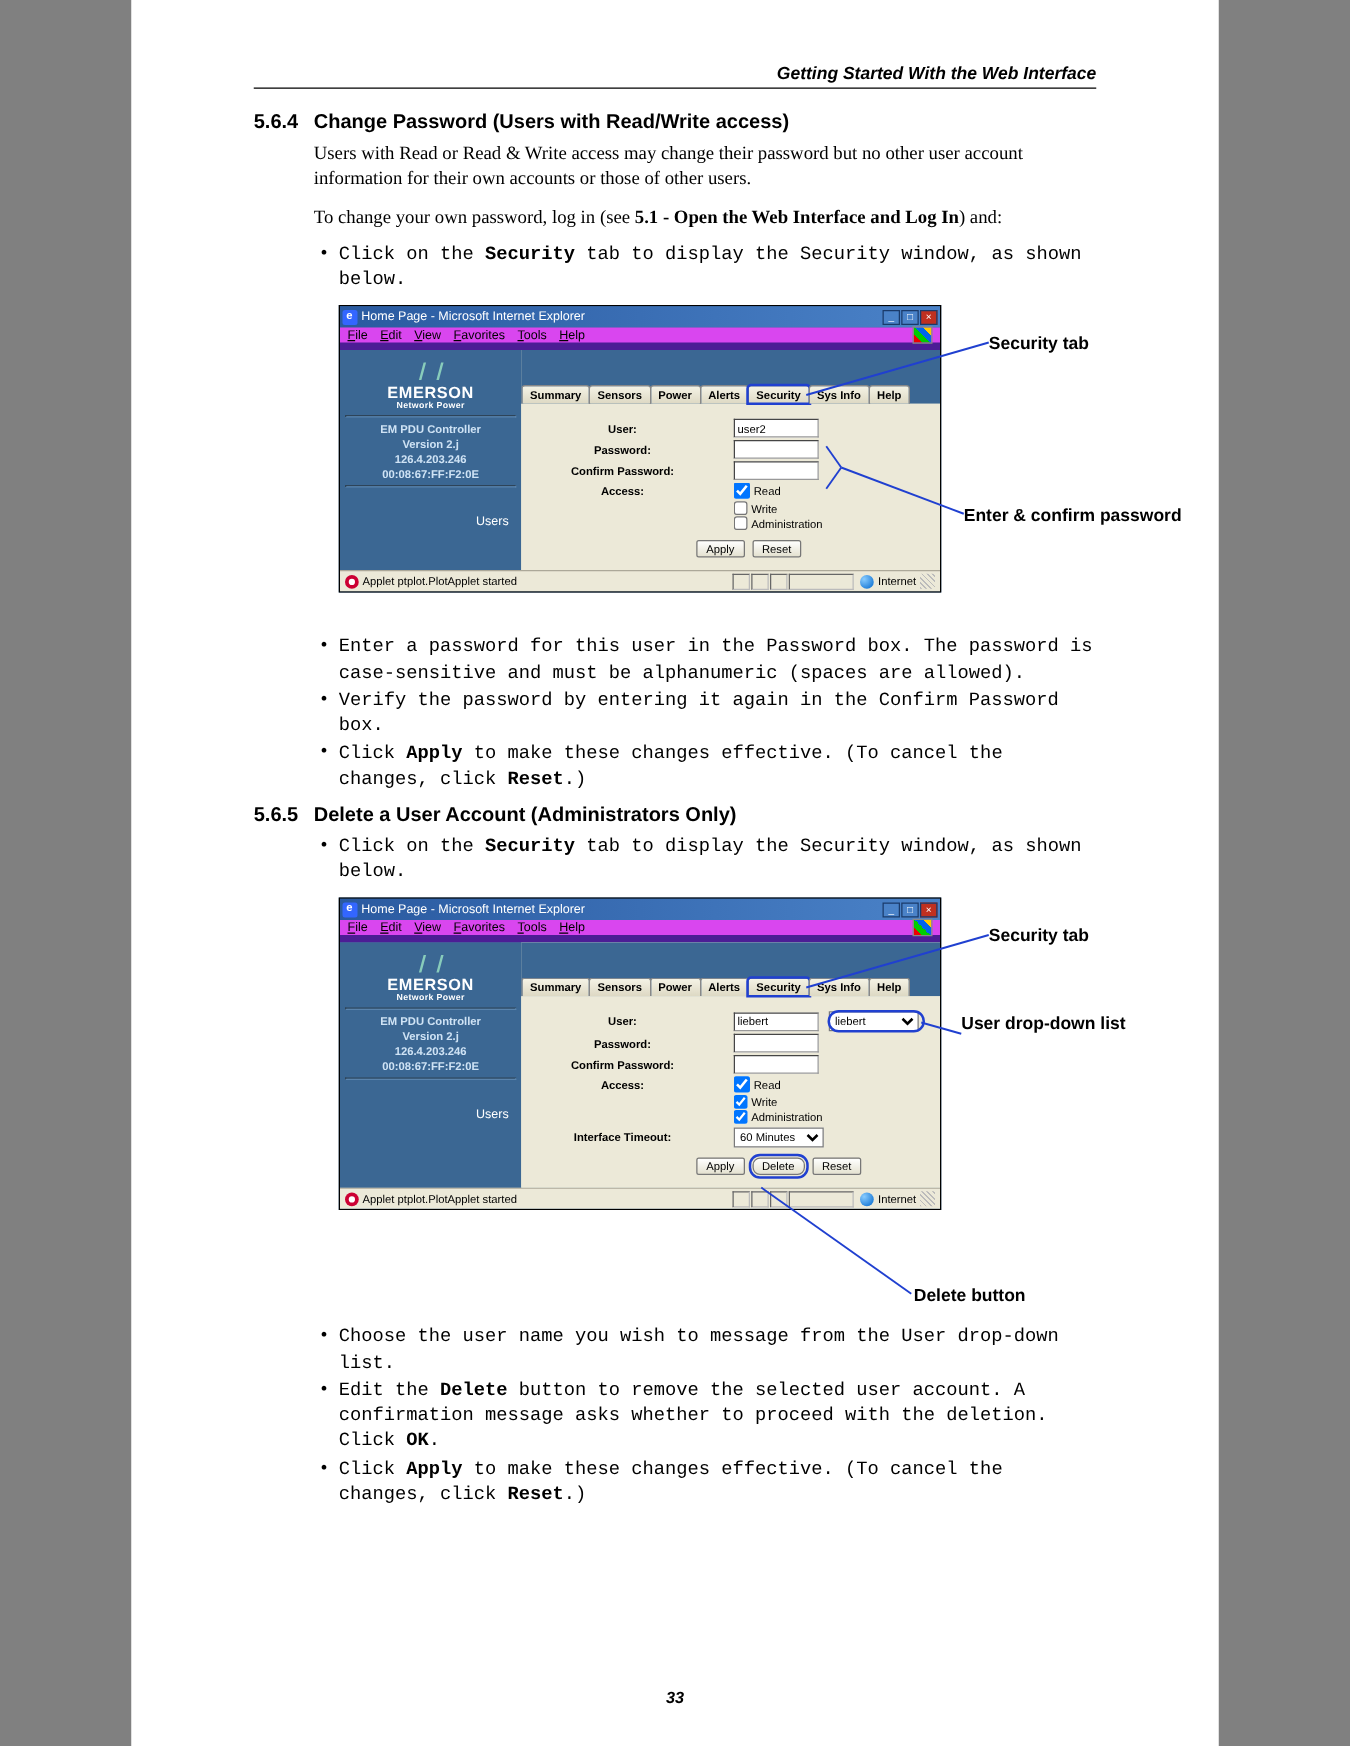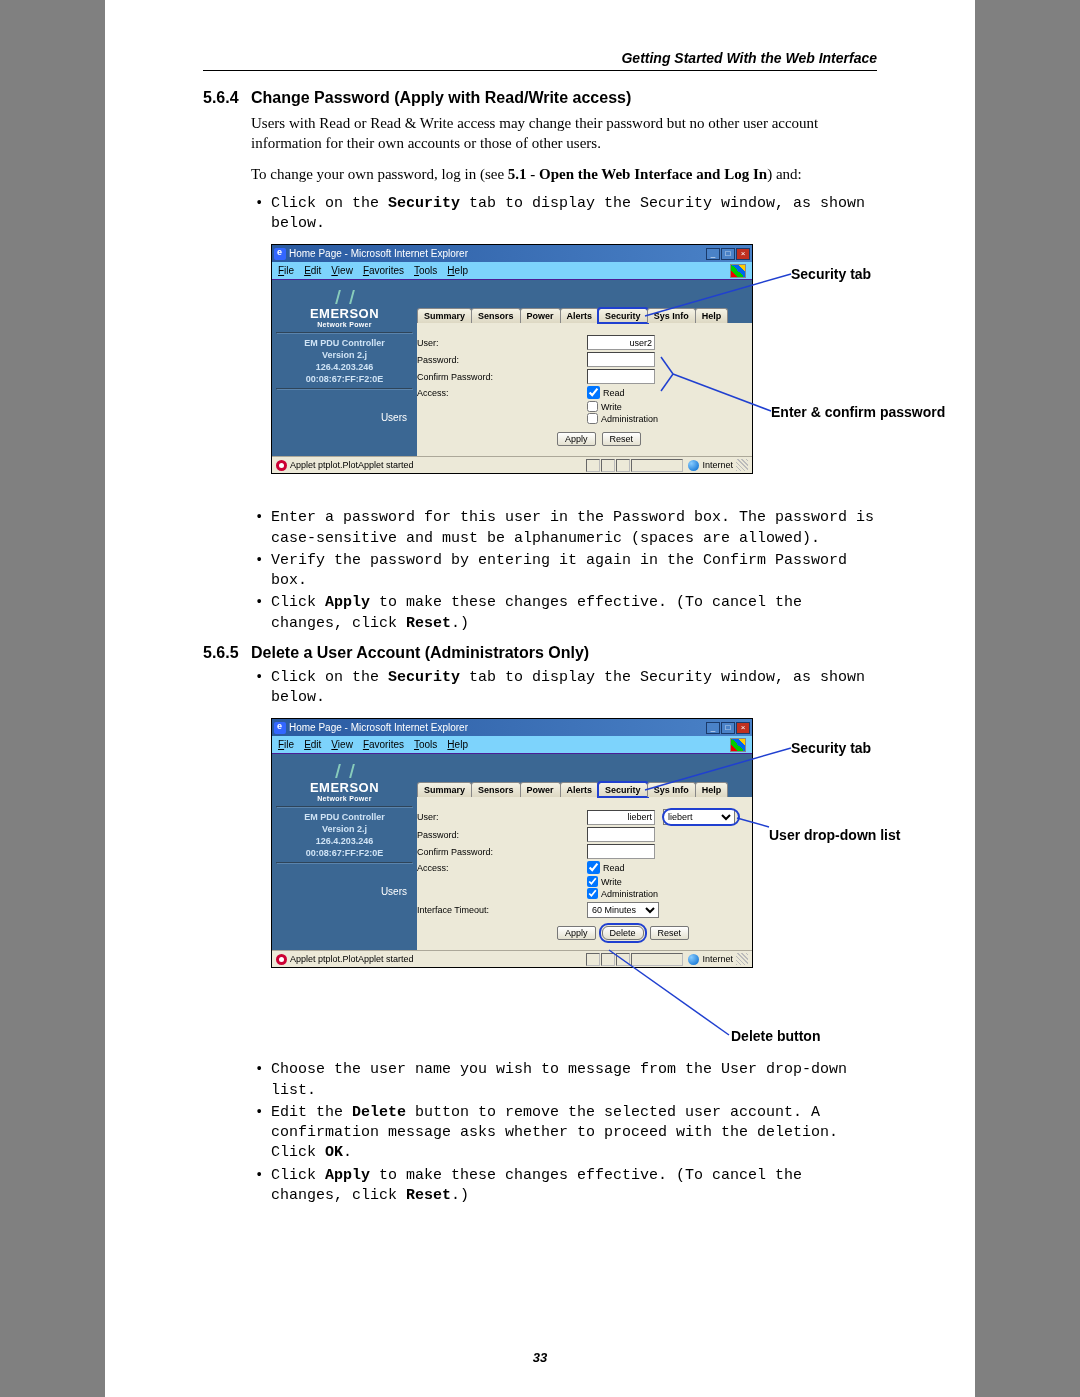--- a/index.html
+++ b/index.html
@@ -86,29 +86,29 @@
     width: 12px; height: 12px;
     background: #36f;
     border-radius: 2px;
     position: relative;
   }
   .ie-icon-e::after { content:"e"; color:#fff; font-size:9px; position:absolute; left:3px; top:-1px; font-weight:bold;}
   .win-btns { display: flex; gap: 1px; }
   .win-btn { width: 14px; height: 12px; background: #4a82c8; border: 1px solid #1a3a6a; color: #fff; font-size: 8px; text-align:center; line-height:10px;}
   .win-btn.close { background: #c03020; }
   .ie-menubar {
-    background: #7dd3fc;
+    background: #d946ef;
     height: 18px;
     display: flex;
     align-items: center;
     gap: 8px;
     padding: 0 6px;
     font-size: 10px;
     color: #000;
-    border-bottom: 1px solid #4c1d95;
+    border-bottom: 6px solid #4c1d95;
     justify-content: space-between;
   }
   .ie-menubar .menus { display: flex; gap: 10px; }
   .ie-menubar .menus span { text-decoration: underline; text-decoration-color: transparent; }
   .ie-menubar .menus span::first-letter { text-decoration: underline; }
   .ie-flag {
     width: 16px; height: 14px;
     background: linear-gradient(45deg,#e00 25%,#0c0 25% 50%,#06e 50% 75%,#fc0 75%);
     border:1px solid #888;
   }
@@ -154,29 +154,29 @@
     border-radius: 3px 3px 0 0;
   }
   .tab.active { outline: 2px solid #2040d0; outline-offset: -1px; }
   .form-area {
     background: #ece9d8;
     padding: 10px 12px 10px 0;
     font-size: 9px;
     color: #000;
   }
   .frow { display: flex; align-items: center; margin: 2px 0; }
-  .flabel { width: 170px; text-align: left; padding-right: 8px; font-weight: normal; }
+  .flabel { width: 170px; text-align: center; padding-right: 8px; font-weight: bold; }
   .finput {
     height: 15px;
     border: 1px inset #999;
     background: #fff;
     font-size: 9px;
     padding: 0 2px;
   }
-  .finput.w1 { width: 68px; text-align: right; }
+  .finput.w1 { width: 68px; }
   .finput.w2 { width: 68px; }
   .fsel { height: 16px; font-size: 9px; border: 1px solid #7a7a7a; background: #fff; }
   .fchecks { padding-left: 170px; }
   .fchecks label { display: flex; align-items: center; gap: 3px; font-size: 9px; margin: 1px 0;}
   .fchecks input { width: 11px; height: 11px; }
   .btn-row { padding-left: 140px; margin-top: 8px; display: flex; gap: 6px; }
   .btn {
     border: 1px solid #777;
     background: linear-gradient(#fff,#e4e1d0);
     font-size: 9px;
@@ -233,21 +233,21 @@
 </style>
 </head>
 <body>
 
 <div class="page">
 
   <div class="header-right">Getting Started With the Web Interface</div>
   <hr class="header-rule">
 
   <div class="sec-heading">
-    <span class="sec-num">5.6.4</span><span>Change Password (Apply with Read/Write access)</span>
+    <span class="sec-num">5.6.4</span><span>Change Password (Users with Read/Write access)</span>
   </div>
   <p class="body-para">Users with Read or Read &amp; Write access may change their password but no other user account information for their own accounts or those of other users.</p>
   <p class="body-para">
     <span>To change your own password, log in (see </span><b>5.1 - Open the Web Interface and Log In</b><span>) and:</span>
   </p>
   <ul class="bullet-list">
     <li><span>Click on the </span><b>Security</b><span> tab to display the Security window, as shown below.</span></li>
   </ul>
 
   <div class="fig-wrap" style="height:252px;">
@@ -492,21 +492,21 @@
               <span class="cell wide"></span>
             </span>
           <span class="globe"></span>
           <span>Internet</span>
           <span class="grip"></span>
         </div>
       </div>
     </div>
 
     <div class="callout" style="left:520px; top:22px;">Security tab</div>
-    <div class="callout" style="left:498px; top:109px;">User drop-down list</div>
+    <div class="callout" style="left:498px; top:92px;">User drop-down list</div>
     <div class="callout" style="left:460px; top:310px;">Delete button</div>
     <svg class="lines" width="720" height="340">
       <line x1="374" y1="72" x2="520" y2="30" stroke="#2040d0" stroke-width="1.5"></line>
       <line x1="466" y1="100" x2="498" y2="109" stroke="#2040d0" stroke-width="1.5"></line>
       <line x1="338" y1="232" x2="458" y2="317" stroke="#2040d0" stroke-width="1.5"></line>
     </svg>
     <span class="circle-mark" style="left:391px; top:90px; width:78px; height:18px;"></span>
   </div>
 
   <ul class="bullet-list">

